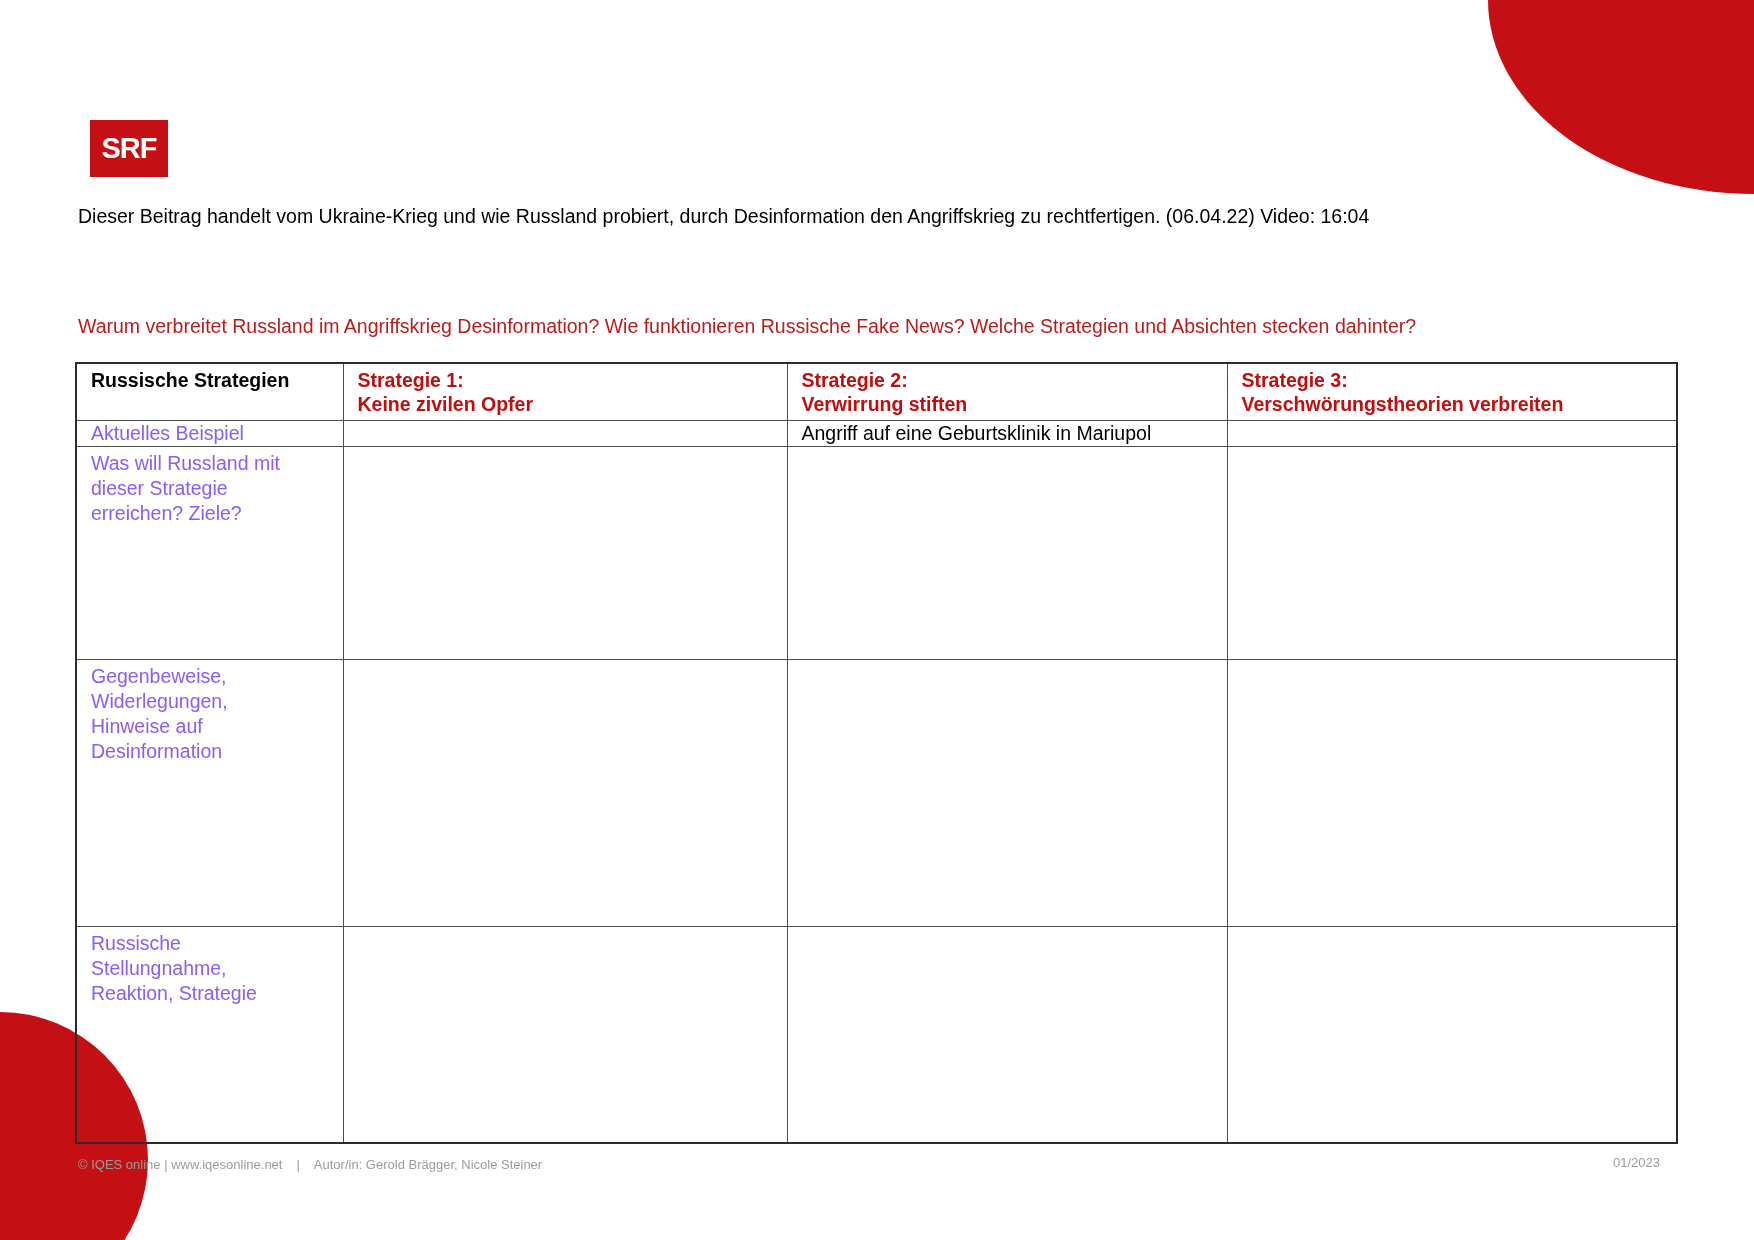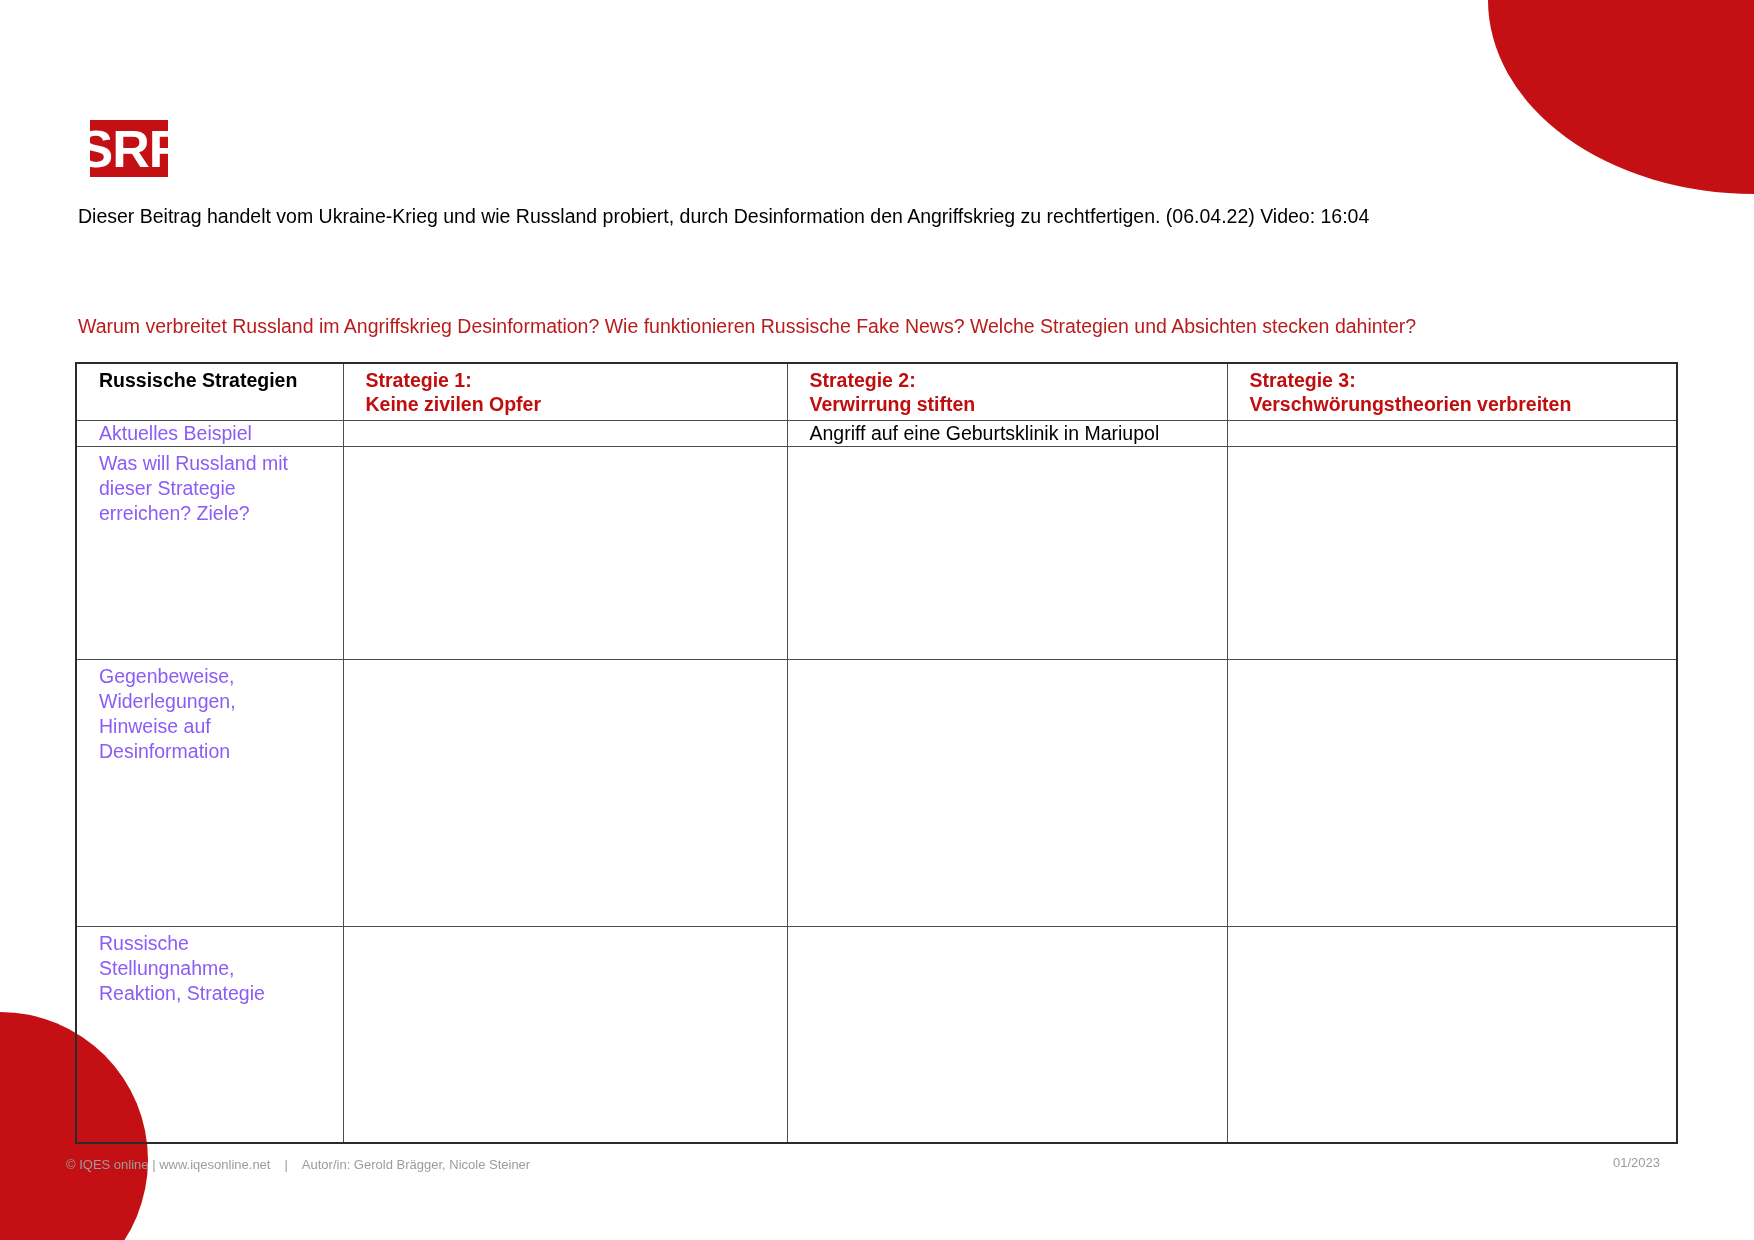--- a/index.html
+++ b/index.html
@@ -15,21 +15,21 @@
     background:#c41014; border-bottom-left-radius:100% 100%;
   }
   .blob-bl {
     position:absolute; left:-148px; top:1012px; width:296px; height:296px;
     background:#c41014; border-radius:50%;
   }
 
   
   .logo {
     position:absolute; left:90px; top:120px; width:78px; height:57px;
-    background:#c41014; color:#ffffff; font-weight:bold; font-size:52px;
+    background:#c41014; color:#ffffff; font-weight:bold; font-size:29px;
     letter-spacing:-1px; display:flex; align-items:center; justify-content:center;
   }
 
   
   .header { position:absolute; left:212px; top:88px; }
   .kicker, .title-line {
     color:#c00d0e; font-weight:bold; font-size:23px; line-height:31px;
     white-space:nowrap;
   }
 
@@ -46,40 +46,40 @@
 
   
   table.analysis-table {
     position:absolute; left:75px; top:362px; width:1601px;
     border-collapse:collapse; table-layout:fixed;
     border:2.5px solid #2b2b2b;
     font-size:19.5px;
   }
   table.analysis-table td {
     border:1.5px solid #4d4d4d; vertical-align:top;
-    padding:4px 22px; overflow:hidden;margin-top:24px;
+    padding:4px 14px; overflow:hidden;margin-top:24px;
   }
   tr.r-head { height:54px; }
   tr.r-beispiel { height:26px; }
   tr.r-ziele { height:213px; }
   tr.r-gegen { height:267px; }
   tr.r-stellung { height:216px; }
 
   td.head-black { font-weight:bold; color:#000; }
   td.head-red { font-weight:bold; color:#c00d0e; }
   td.head-red div, td.head-black div { line-height:24px; }
 
   td.label-cell { color:#8b5cf6; }
   td.label-mid { vertical-align:middle; }
   td.label-mid .label-inner { max-width:215px; line-height:25px; }
   tr.r-beispiel td { padding-top:2px; padding-bottom:2px; line-height:21px; }
 
   
   .footer-left {
-    position:absolute; left:66px; top:1157px; font-size:13px; color:#9c9c9c;
+    position:absolute; left:78px; top:1157px; font-size:13px; color:#9c9c9c;
     white-space:nowrap;
   }
   .footer-left .sep { margin:0 14px; }
   .footer-date {
     position:absolute; left:1613px; top:1155px; font-size:13px; color:#9c9c9c;
   }
 </style>
 </head>
 <body>
 

